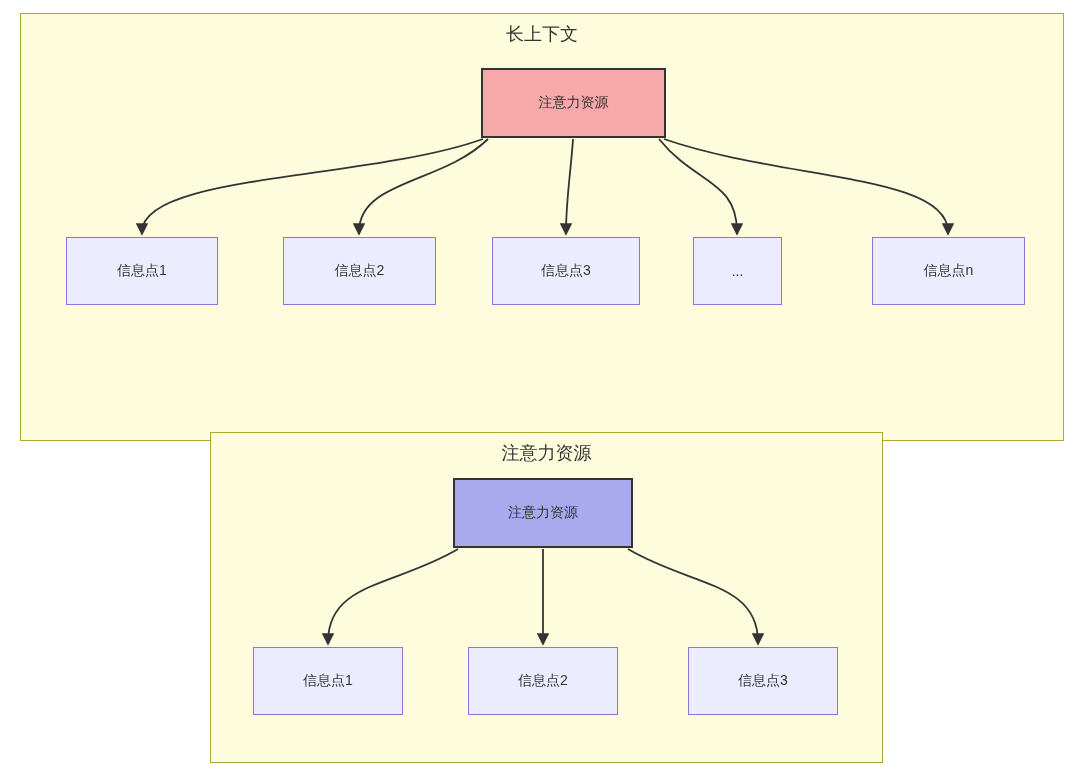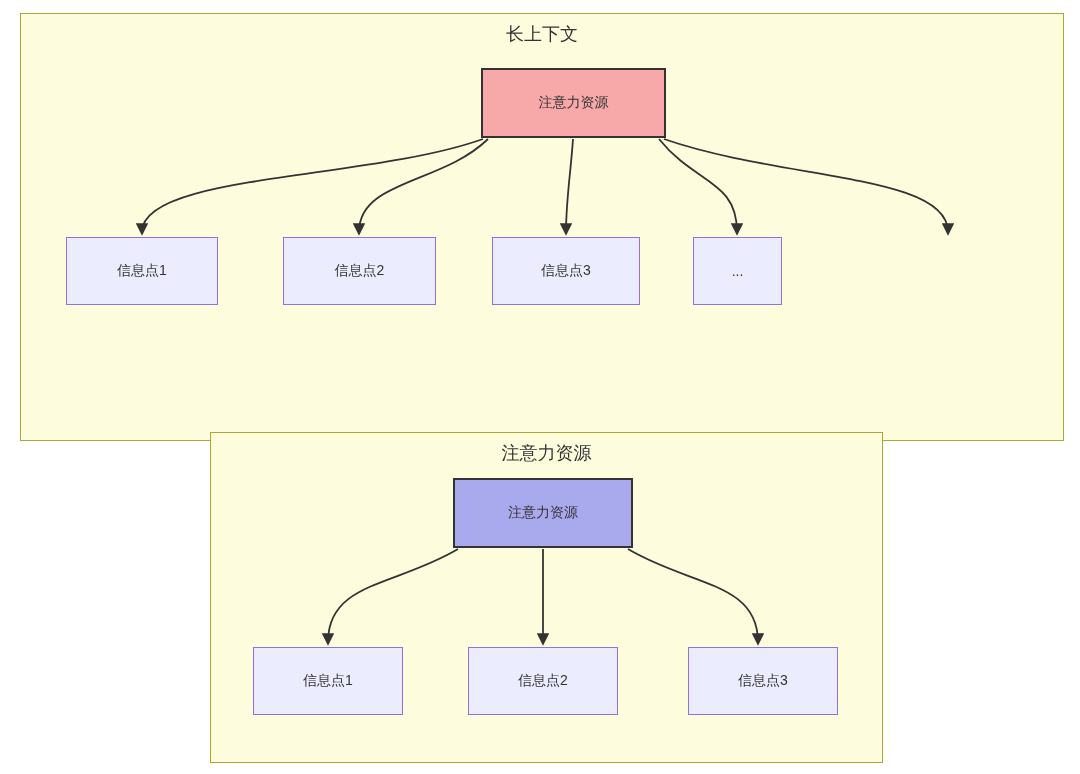--- a/index.html
+++ b/index.html
@@ -73,20 +73,21 @@
     <path class="edge" d="M 543 549 L 543 642" marker-end="url(#arrowhead)"></path>
     <path class="edge" d="M 628 549 C 690 586, 758 582, 758 642" marker-end="url(#arrowhead)"></path>
   </svg>
 
   <div class="node node--attn node--attn-pink" style="left:481px;top:68px;width:185px;height:70px;">注意力资源</div>
 
   <div class="node node--info" style="left:66px;top:237px;width:152px;height:68px;">信息点1</div>
   <div class="node node--info" style="left:283px;top:237px;width:153px;height:68px;">信息点2</div>
   <div class="node node--info" style="left:492px;top:237px;width:148px;height:68px;">信息点3</div>
   <div class="node node--info" style="left:693px;top:237px;width:89px;height:68px;">...</div>
+  <div class="node node--info" style="left:872px;top:237px;width:153px;height:68px;">信息点n</div>
 
   <div class="node node--attn node--attn-purple" style="left:453px;top:478px;width:180px;height:70px;">注意力资源</div>
 
   <div class="node node--info" style="left:253px;top:647px;width:150px;height:68px;">信息点1</div>
   <div class="node node--info" style="left:468px;top:647px;width:150px;height:68px;">信息点2</div>
   <div class="node node--info" style="left:688px;top:647px;width:150px;height:68px;">信息点3</div>
 
 </div>
 
 </body></html>

